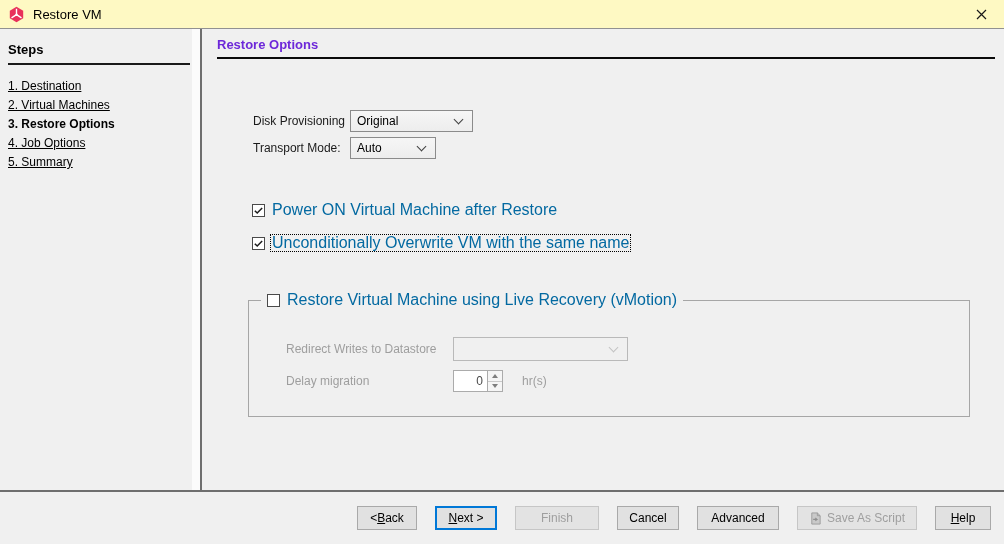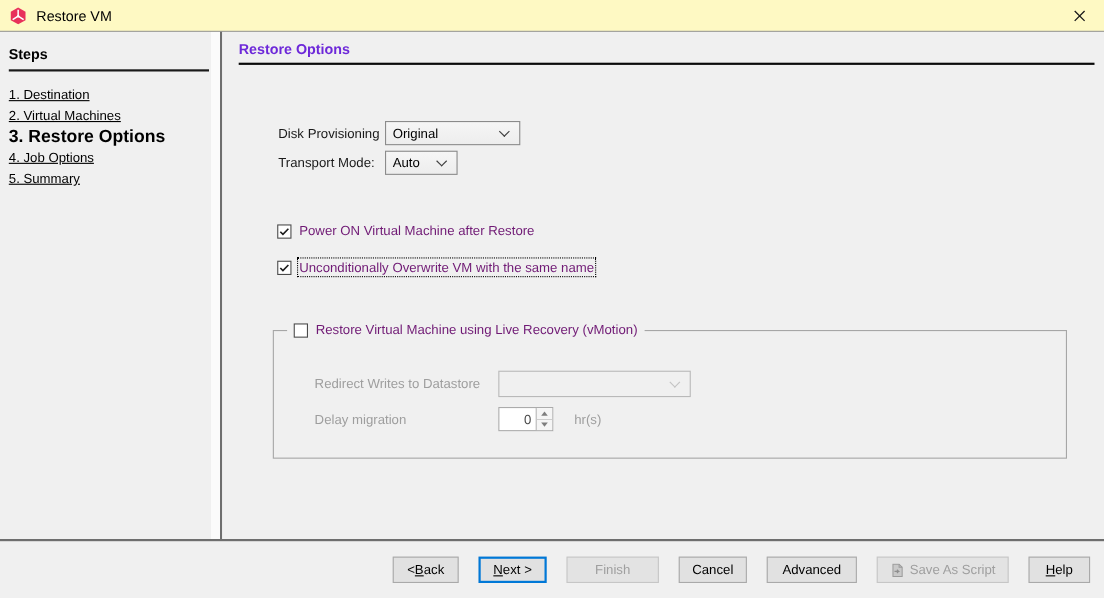--- a/index.html
+++ b/index.html
@@ -18,21 +18,21 @@
 
   
   .body { display:flex; height:461px; }
 
   .sidebar { width:202px; border-right:2px solid #6e6e6e; padding-left:8px;
              background:linear-gradient(to right,#f0f0f0 0 192px,#fbfbfb 192px 100%); }
   .sidebar-heading { margin-top:13px; width:182px; font-size:13px; font-weight:bold;
                      color:#000; padding-bottom:6px; border-bottom:2px solid #1a1a1a; }
   .steps-list { margin-top:12px; }
   .step { font-size:12px; color:#000; text-decoration:underline; line-height:19px; cursor:pointer; }
-  .step.current { font-weight:bold; text-decoration:none; font-size:16px; }
+  .step.current { font-weight:bold; text-decoration:none; font-size:12px; }
 
   .main { flex:1; position:relative; background:#f0f0f0; }
   .main-heading { position:absolute; left:15px; right:9px; top:8px; font-size:13px;
                   font-weight:bold; color:#6d28d9; padding-bottom:5px; border-bottom:2px solid #0a0a0a; }
 
   .field-row { position:absolute; left:51px; display:flex; align-items:center; }
   .field-label { width:97px; font-size:12px; color:#1a1a1a; }
 
   
   .combo { height:22px; background:linear-gradient(#f6f6f6,#ededed); border:1px solid #8b8b8b;
@@ -42,21 +42,21 @@
           transform:rotate(45deg); margin:-3px 10px 0 4px; flex:0 0 auto; }
   .combo.disabled { background:#f0f0f0; border-color:#b9b9b9; }
   .combo.disabled .chev { border-color:#c3c3c3; }
 
   
   .cb-row { position:absolute; left:50px; display:flex; align-items:center; }
   .cb { width:13px; height:13px; background:#fff; border:1px solid #4a4a4a; display:inline-flex;
         align-items:center; justify-content:center; flex:0 0 auto; }
   .cb svg { width:11px; height:11px; }
   .cb svg polyline { fill:none; stroke:#1c1c1c; stroke-width:1.6; }
-  .cb-label { margin-left:7px; font-size:12px; color:#701a75; line-height:14px; }
+  .cb-label { margin-left:7px; font-size:16px; color:#0369a1; line-height:14px; }
   .cb-label.focused { outline:1px dotted #000; outline-offset:1px; }
 
   
   .groupbox { position:absolute; left:46px; top:271px; width:722px; height:117px;
               border:1px solid #a6a6a6; }
   .group-legend { position:absolute; top:-8px; left:12px; background:#f0f0f0; padding:0 6px;
                   display:flex; align-items:center; }
   .group-row { position:absolute; display:flex; align-items:center;gap:12px; }
   .dis-label { font-size:12px; color:#9e9e9e; }
 
@@ -123,21 +123,21 @@
       <div class="field-row" style="top:81px;">
         <span class="field-label">Disk Provisioning</span>
         <div class="combo" style="width:123px;">
           <span class="combo-text">Original</span>
           <span class="chev"></span>
         </div>
       </div>
 
       <div class="field-row" style="top:108px;">
         <span class="field-label">Transport Mode:</span>
-        <div class="combo" style="width:66px;">
+        <div class="combo" style="width:86px;">
           <span class="combo-text">Auto</span>
           <span class="chev"></span>
         </div>
       </div>
 
       <div class="cb-row" style="top:174px;">
         <span class="cb checked">
           <svg viewBox="0 0 12 12">
               <polyline points="2,6.2 4.6,8.8 10,3.2"></polyline>
             </svg>

